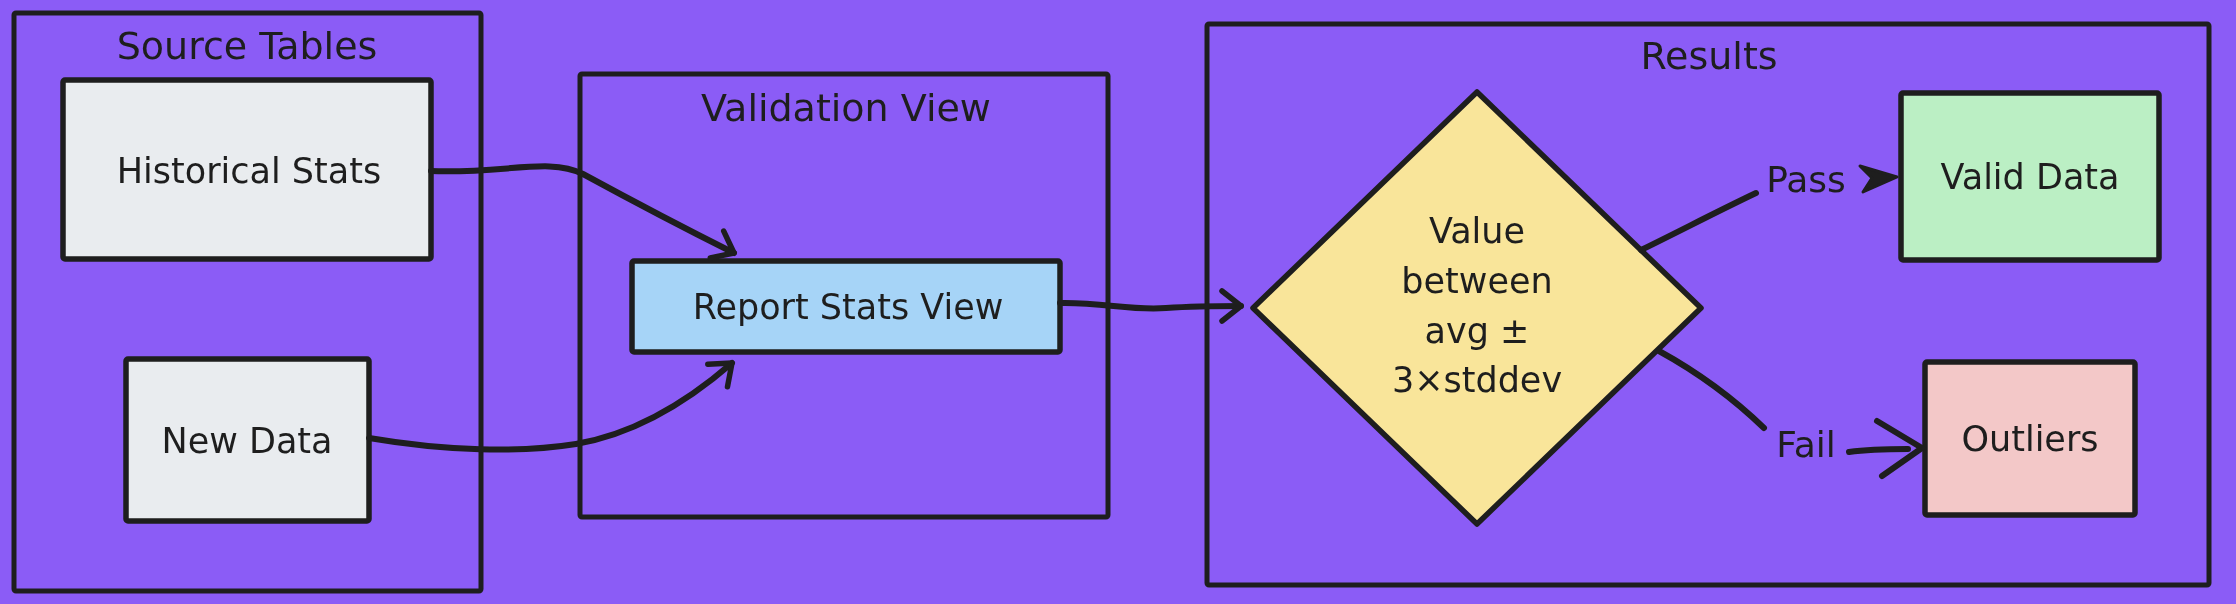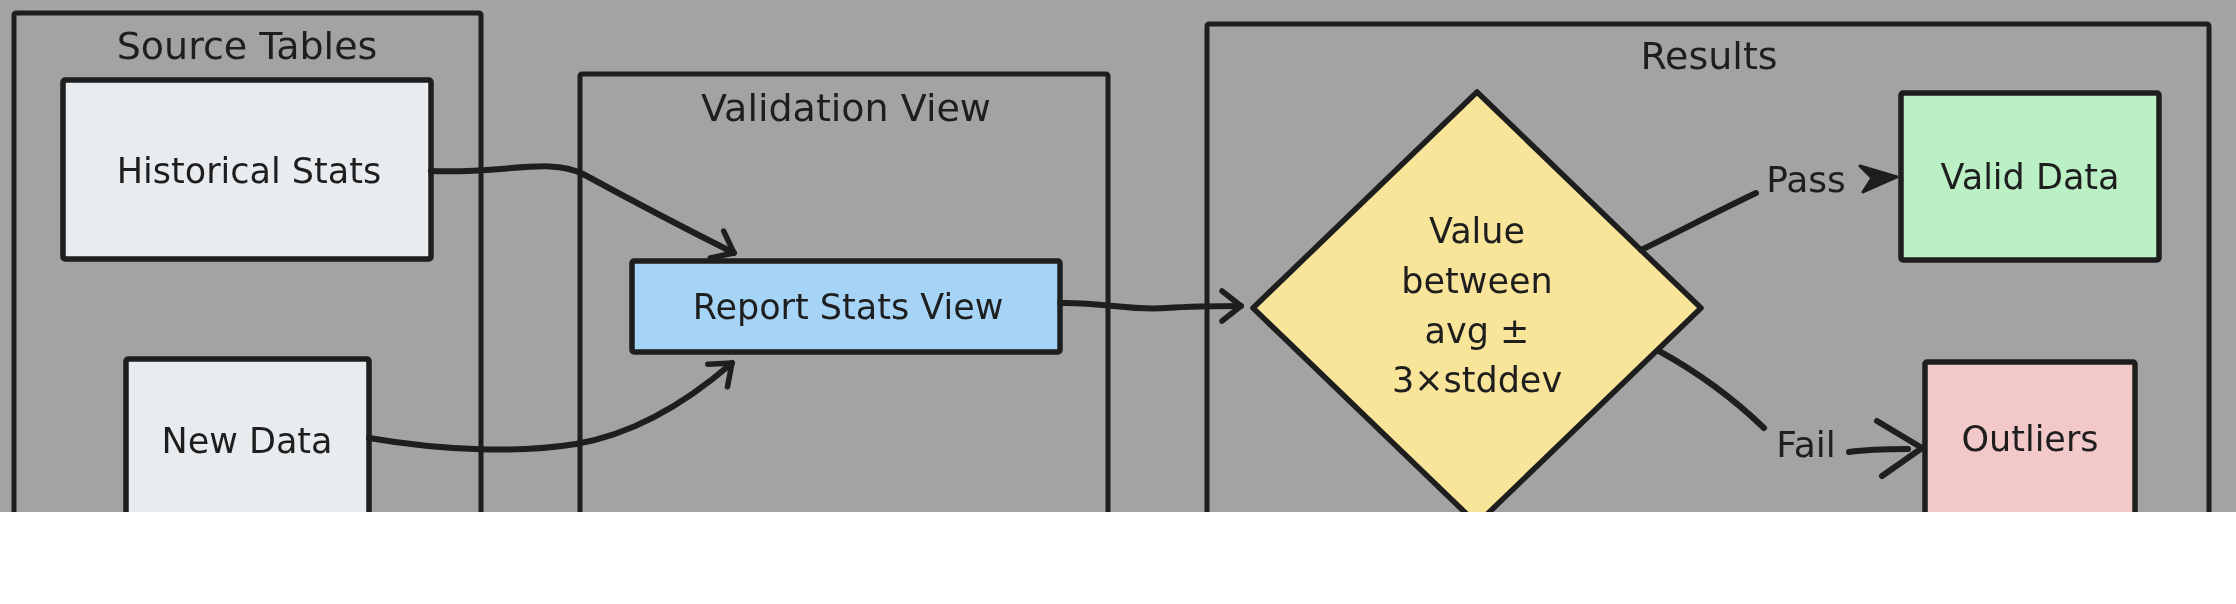--- a/index.html
+++ b/index.html
@@ -1,16 +1,16 @@
 <!DOCTYPE html>
 <html><head>
 <meta charset="utf-8">
 <style>
   html, body { margin: 0; padding: 0; background: #ffffff; }
-  .canvas-wrap { width: 2236px; height: 512px; position: relative; background: #a3a3a3; }
+  .canvas-wrap { width: 2236px; height: 604px; position: relative; background: #8b5cf6; }
   svg { display: block; }
   .frame   { fill: none; stroke: #1e1e1e; stroke-width: 5; stroke-linejoin: round; }
   .node    { stroke: #1e1e1e; stroke-width: 5.5; stroke-linejoin: round; }
   .edge    { fill: none; stroke: #1e1e1e; stroke-width: 6; stroke-linecap: round; stroke-linejoin: round; }
   .lbl     { font-family: "DejaVu Sans", sans-serif; font-size: 35px; fill: #1e1e1e;
              text-anchor: middle; }
   .title   { font-size: 38px; }
   .edgelbl { font-size: 36px; }
   .ahead   { fill: #1e1e1e; stroke: #1e1e1e; stroke-width: 3; stroke-linejoin: round; }
 </style>

